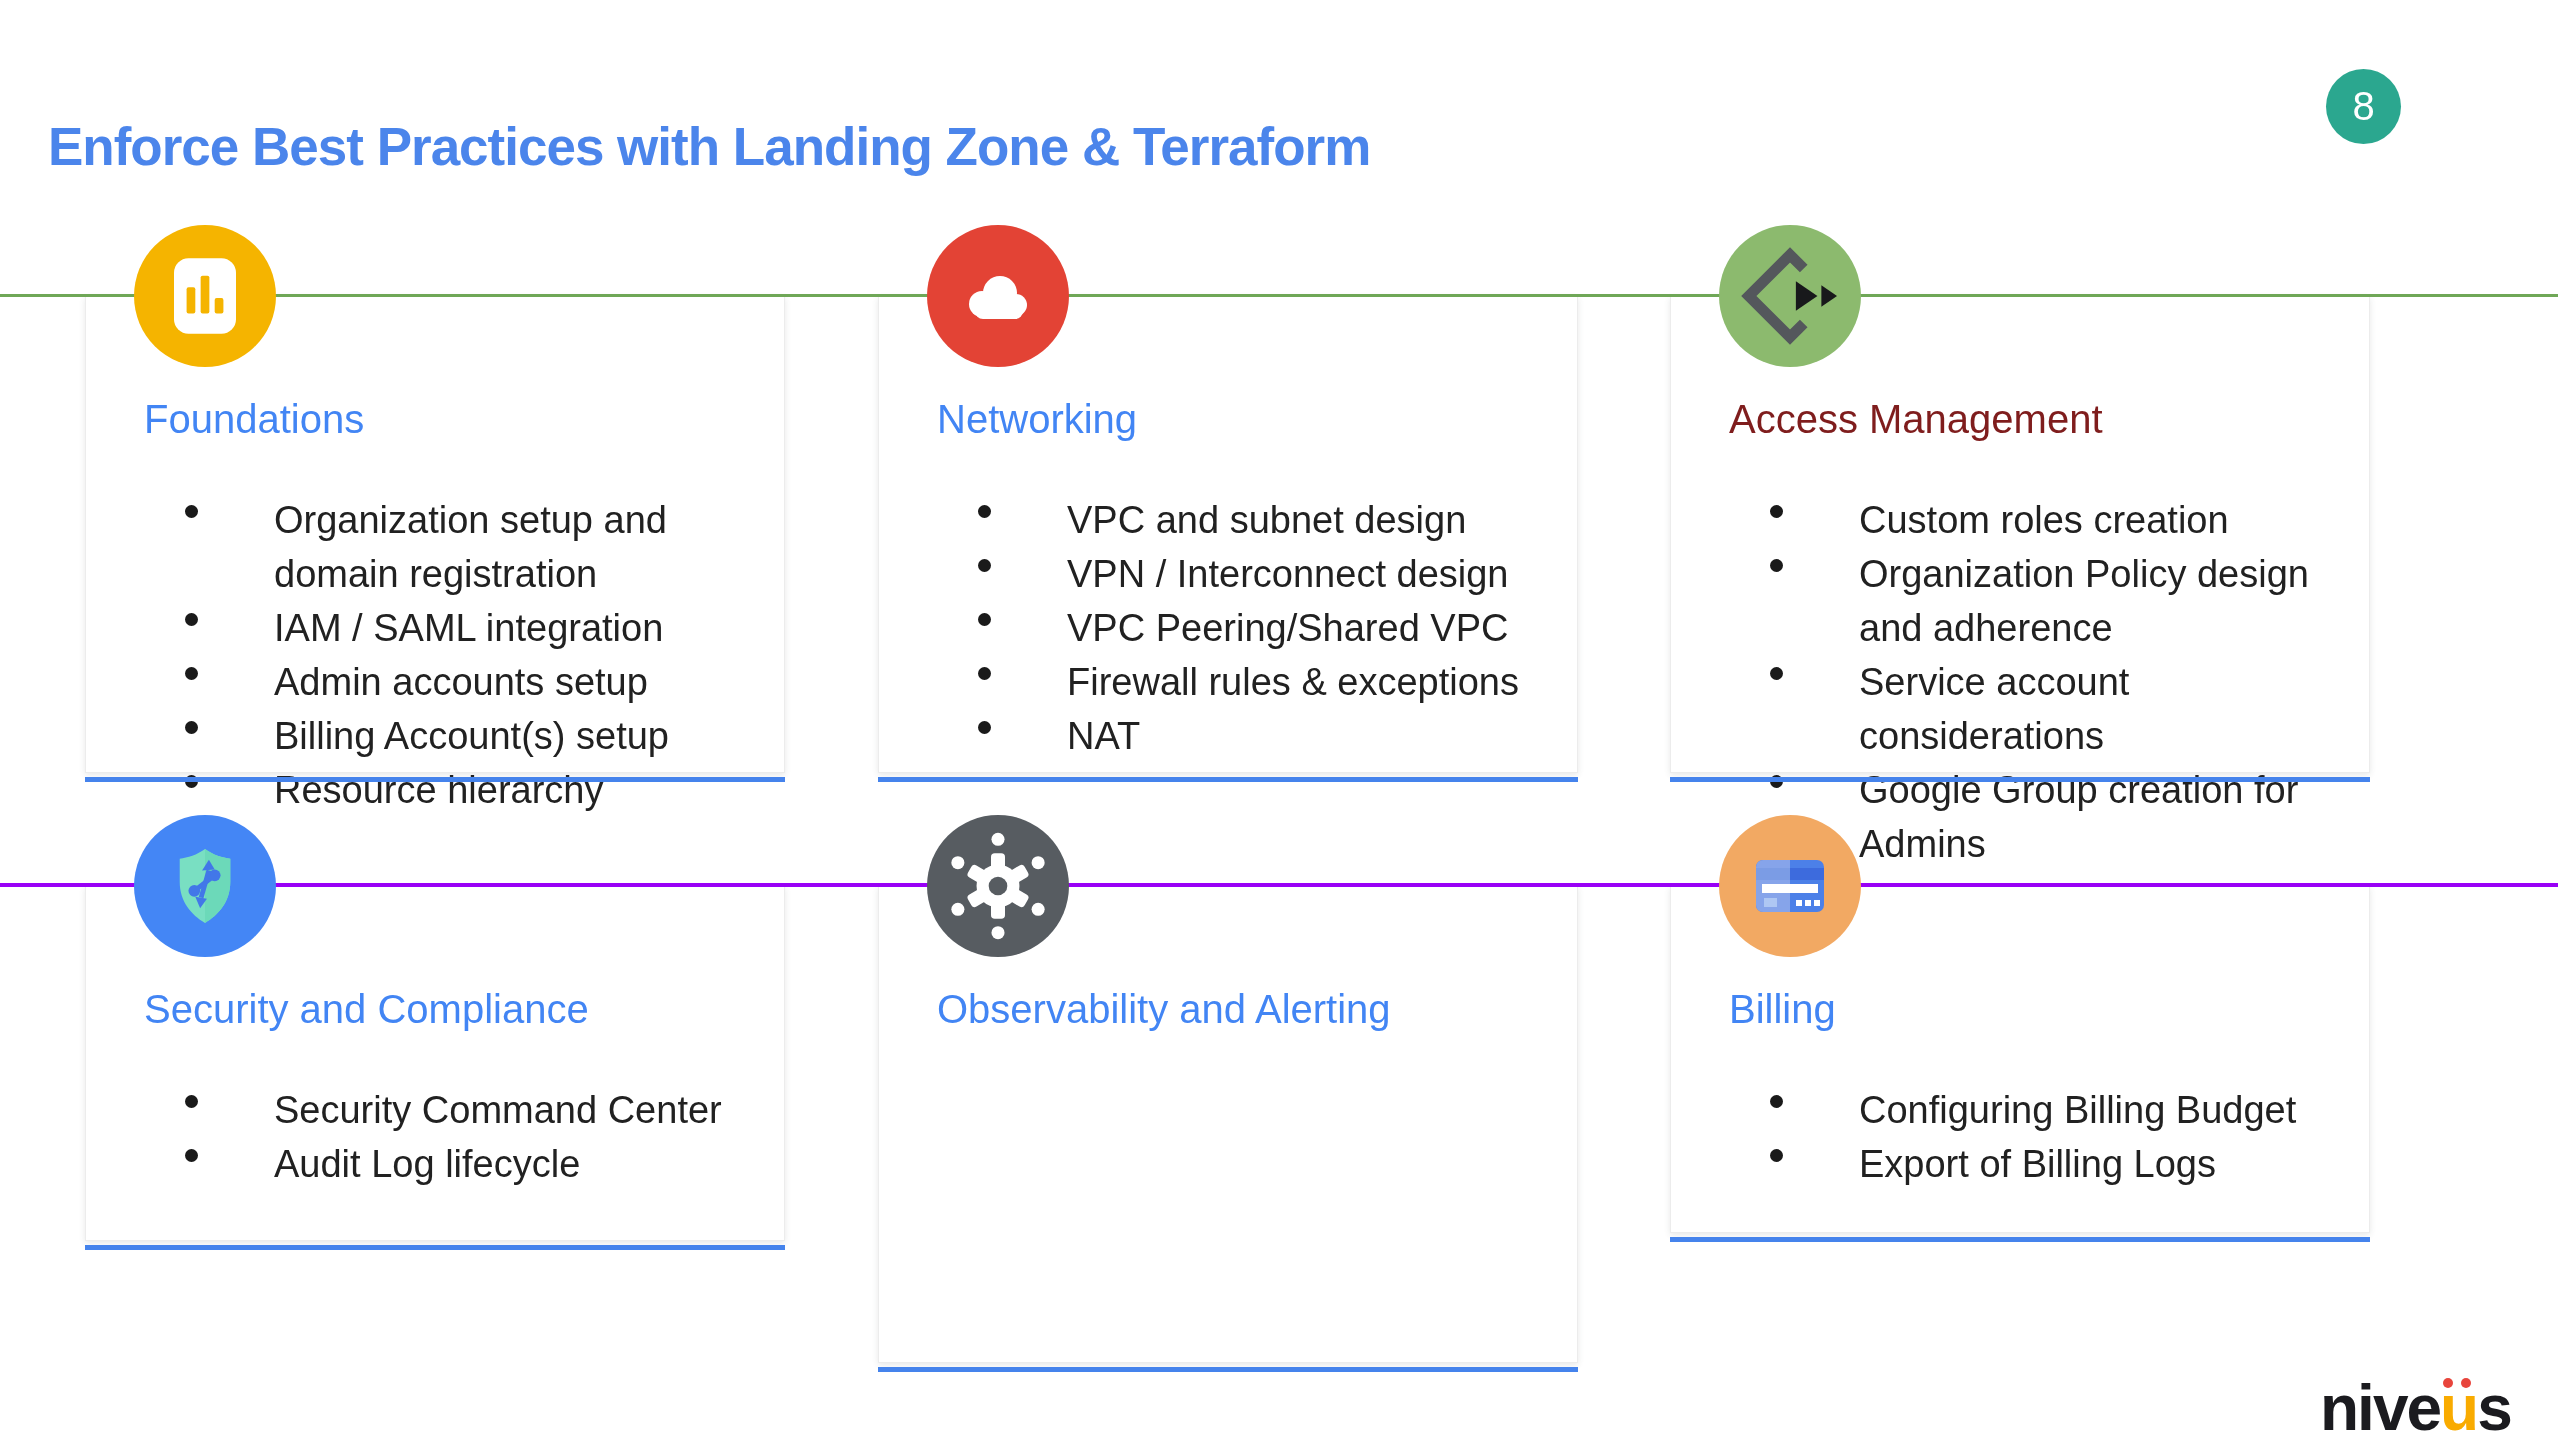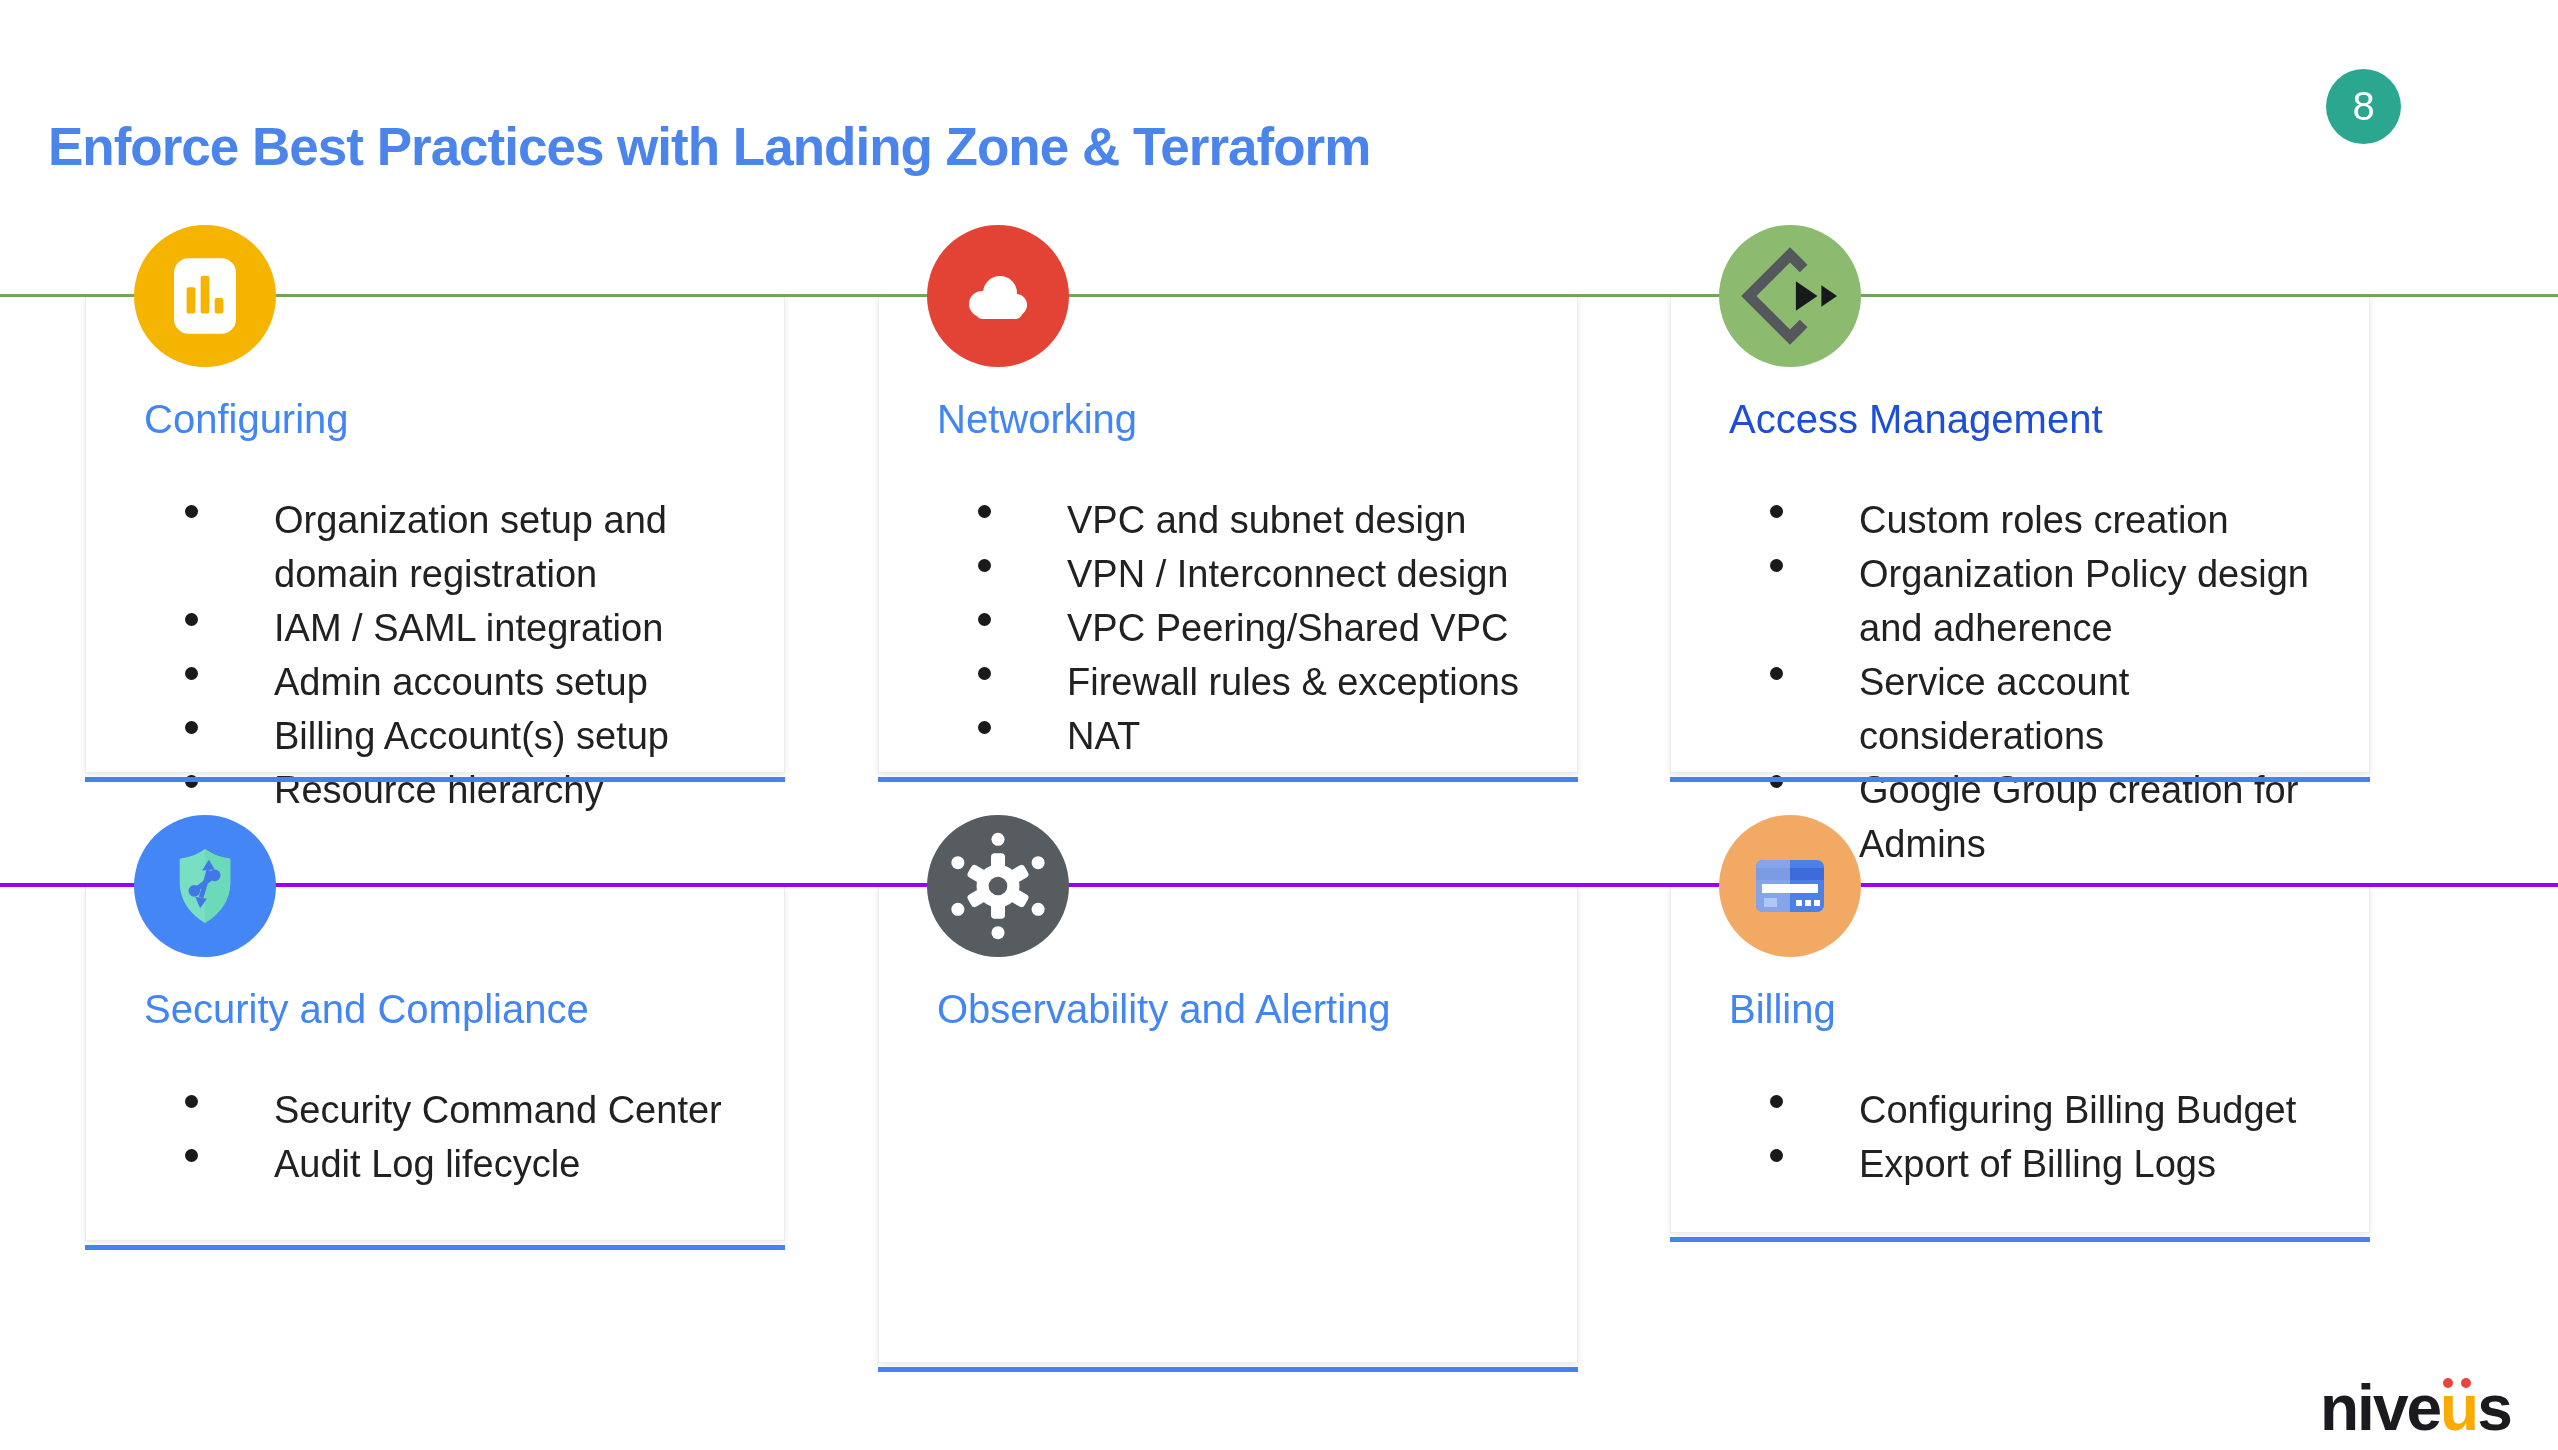--- a/index.html
+++ b/index.html
@@ -63,21 +63,21 @@
 <body>
 
 <h1 class="slide-title" style="color: rgb(75, 133, 235);">Enforce Best Practices with Landing Zone &amp; Terraform</h1>
 
 <div class="page-badge" style="background-color: rgb(43, 167, 143);">8</div>
 
 <div class="divider divider-green" style="background-color: rgb(111, 167, 87);"></div>
 <div class="divider divider-purple" style="background-color: rgb(153, 0, 246);"></div>
 
 <section class="card" style="left:85px;top:296px;width:700px;height:477px;">
-  <h2 class="card-title" style="color: rgb(66, 133, 244);">Configuring</h2>
+  <h2 class="card-title" style="color: rgb(66, 133, 244);">Foundations</h2>
   <ul class="bullets">
       <li>Organization setup and domain registration</li>
       <li>IAM / SAML integration</li>
       <li>Admin accounts setup</li>
       <li>Billing Account(s) setup</li>
       <li>Resource hierarchy</li>
     </ul>
 </section>
 <div class="accent" style="left: 85px; top: 777px; width: 700px; background-color: rgb(69, 131, 236);"></div>
 <div class="icon-circle" style="left: 134px; top: 225px; background-color: rgb(245, 180, 0);">
@@ -103,21 +103,21 @@
 <div class="icon-circle" style="left: 927px; top: 225px; background-color: rgb(227, 67, 53);">
   <svg width="78" height="54" viewBox="0 0 78 54">
     <circle cx="23" cy="35" r="13" fill="#ffffff"></circle>
     <circle cx="41" cy="24" r="17" fill="#ffffff"></circle>
     <circle cx="57" cy="36" r="11" fill="#ffffff"></circle>
     <rect x="16" y="34" width="48" height="16" rx="8" fill="#ffffff"></rect>
   </svg>
 </div>
 
 <section class="card" style="left:1670px;top:296px;width:700px;height:477px;">
-  <h2 class="card-title" style="color: #1d4ed8;">Access Management</h2>
+  <h2 class="card-title" style="color: #7f1d1d;">Access Management</h2>
   <ul class="bullets">
       <li>Custom roles creation</li>
       <li>Organization Policy design and adherence</li>
       <li>Service account considerations</li>
       <li>Google Group creation for Admins</li>
       <li>Reviews and exceptions</li>
     </ul>
 </section>
 <div class="accent" style="left: 1670px; top: 777px; width: 700px; background-color: rgb(69, 131, 236);"></div>
 <div class="icon-circle" style="left: 1719px; top: 225px; background-color: rgb(140, 186, 110);">

